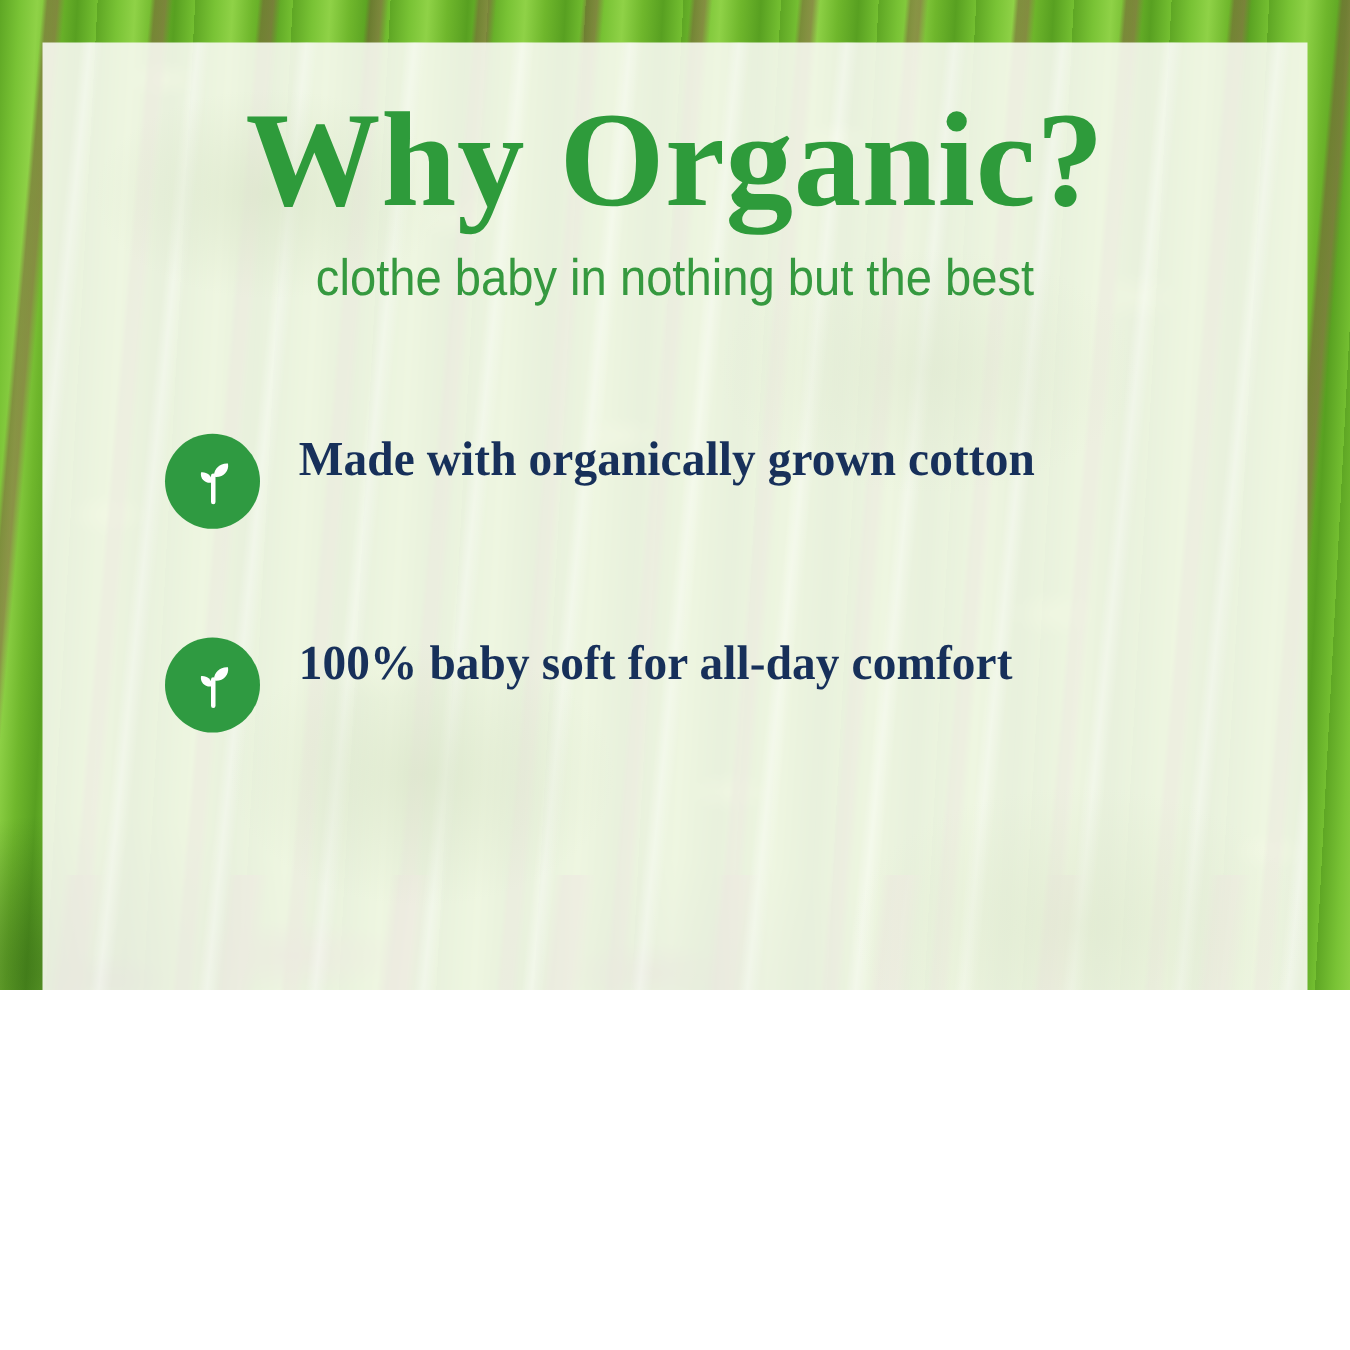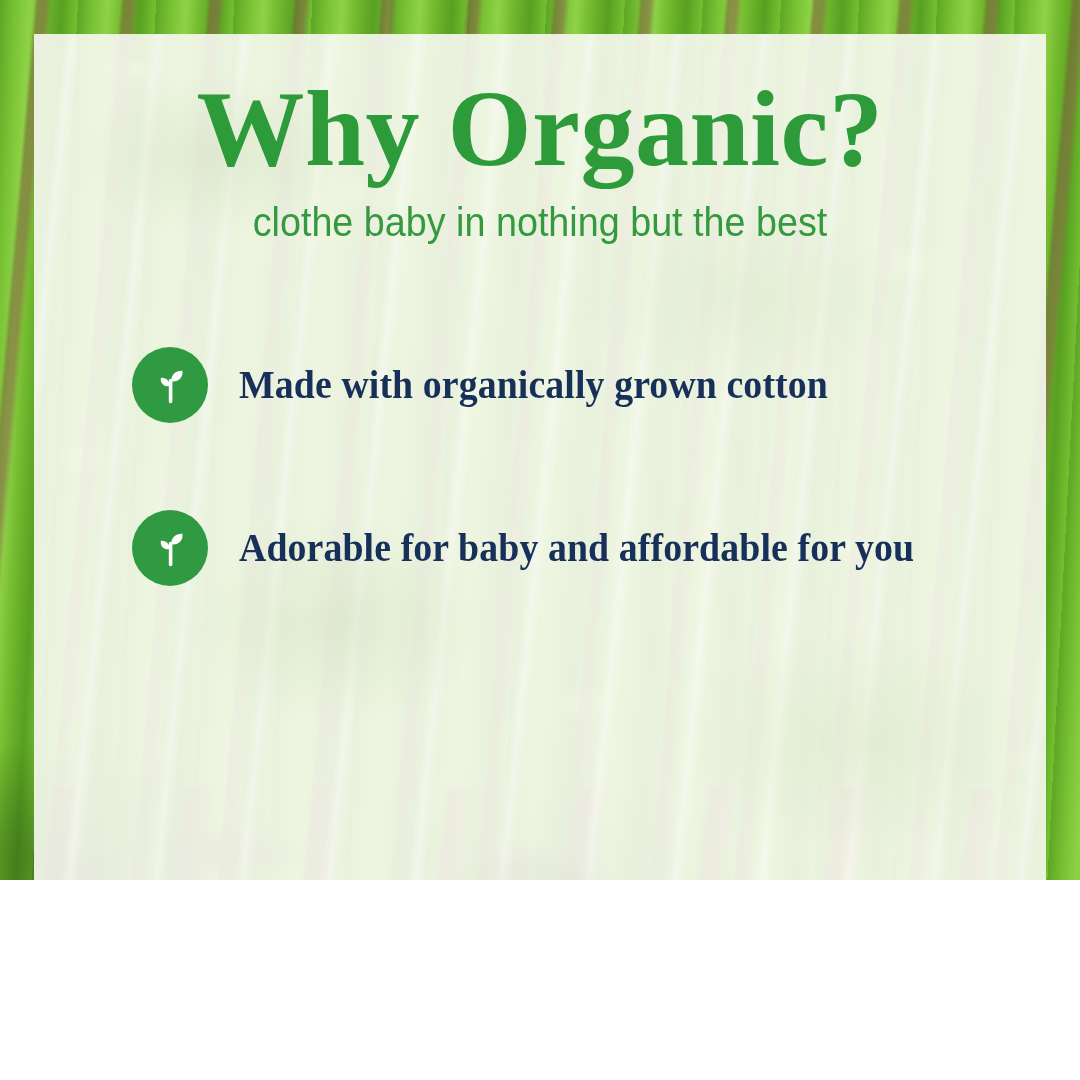--- a/index.html
+++ b/index.html
@@ -7,21 +7,21 @@
     padding: 0;
     width: 1080px;
     height: 1080px;
     overflow: hidden;
     font-family: "Liberation Sans", sans-serif;
   }
 
   #poster {
     position: relative;
     width: 1080px;
-    height: 880px;
+    height: 792px;
     overflow: hidden;
     background: #6ab42b;
   }
 
   
   .bg {
     position: absolute;
     inset: 0;
     background:
       
@@ -154,21 +154,20 @@
   
   .benefits {
     position: absolute;
     top: 313px;
     left: 98px;
     right: 24px;
   }
 
   .benefit-row {
     display: flex;
-    align-items: center;
     height: 76px;
     margin-bottom: 87px;
   }
   .benefit-row:last-child { margin-bottom: 0; }
 
   .benefit-icon {
     flex: 0 0 76px;
     width: 76px;
     height: 76px;
     border-radius: 50%;
@@ -216,29 +215,29 @@
           <div class="benefit-icon">
             <svg width="48" height="48" viewBox="0 0 48 48" aria-hidden="true">
               <path d="M24.6 19.5 C24.6 27 24.6 33 24.6 40.5" stroke="#ffffff" stroke-width="3.6" stroke-linecap="round" fill="none"></path>
               <path d="M25.2 19.4 C25.2 13.4 30.6 9.2 36.4 9.8 C37.4 15.8 33.0 20.6 27.0 20.6 C26.2 20.6 25.6 20.1 25.2 19.4 Z" fill="#ffffff"></path>
               <path d="M23.6 24.2 C23.6 19.6 19.4 16.4 14.8 16.9 C14.0 21.5 17.4 25.2 22.0 25.2 C22.7 25.2 23.3 24.8 23.6 24.2 Z" fill="#ffffff"></path>
             </svg>
           </div>
           <div class="benefit-text">Made with organically grown cotton</div>
         </div>
 
-
-
         <div class="benefit-row">
           <div class="benefit-icon">
             <svg width="48" height="48" viewBox="0 0 48 48" aria-hidden="true">
               <path d="M24.6 19.5 C24.6 27 24.6 33 24.6 40.5" stroke="#ffffff" stroke-width="3.6" stroke-linecap="round" fill="none"></path>
               <path d="M25.2 19.4 C25.2 13.4 30.6 9.2 36.4 9.8 C37.4 15.8 33.0 20.6 27.0 20.6 C26.2 20.6 25.6 20.1 25.2 19.4 Z" fill="#ffffff"></path>
               <path d="M23.6 24.2 C23.6 19.6 19.4 16.4 14.8 16.9 C14.0 21.5 17.4 25.2 22.0 25.2 C22.7 25.2 23.3 24.8 23.6 24.2 Z" fill="#ffffff"></path>
             </svg>
           </div>
-          <div class="benefit-text">Adorable for baby and affordable for you</div>
+          <div class="benefit-text">100% baby soft for all-day comfort</div>
         </div>
+
+
 
       </div>
     </div>
   </div>
 </div>
 
 </body></html>

